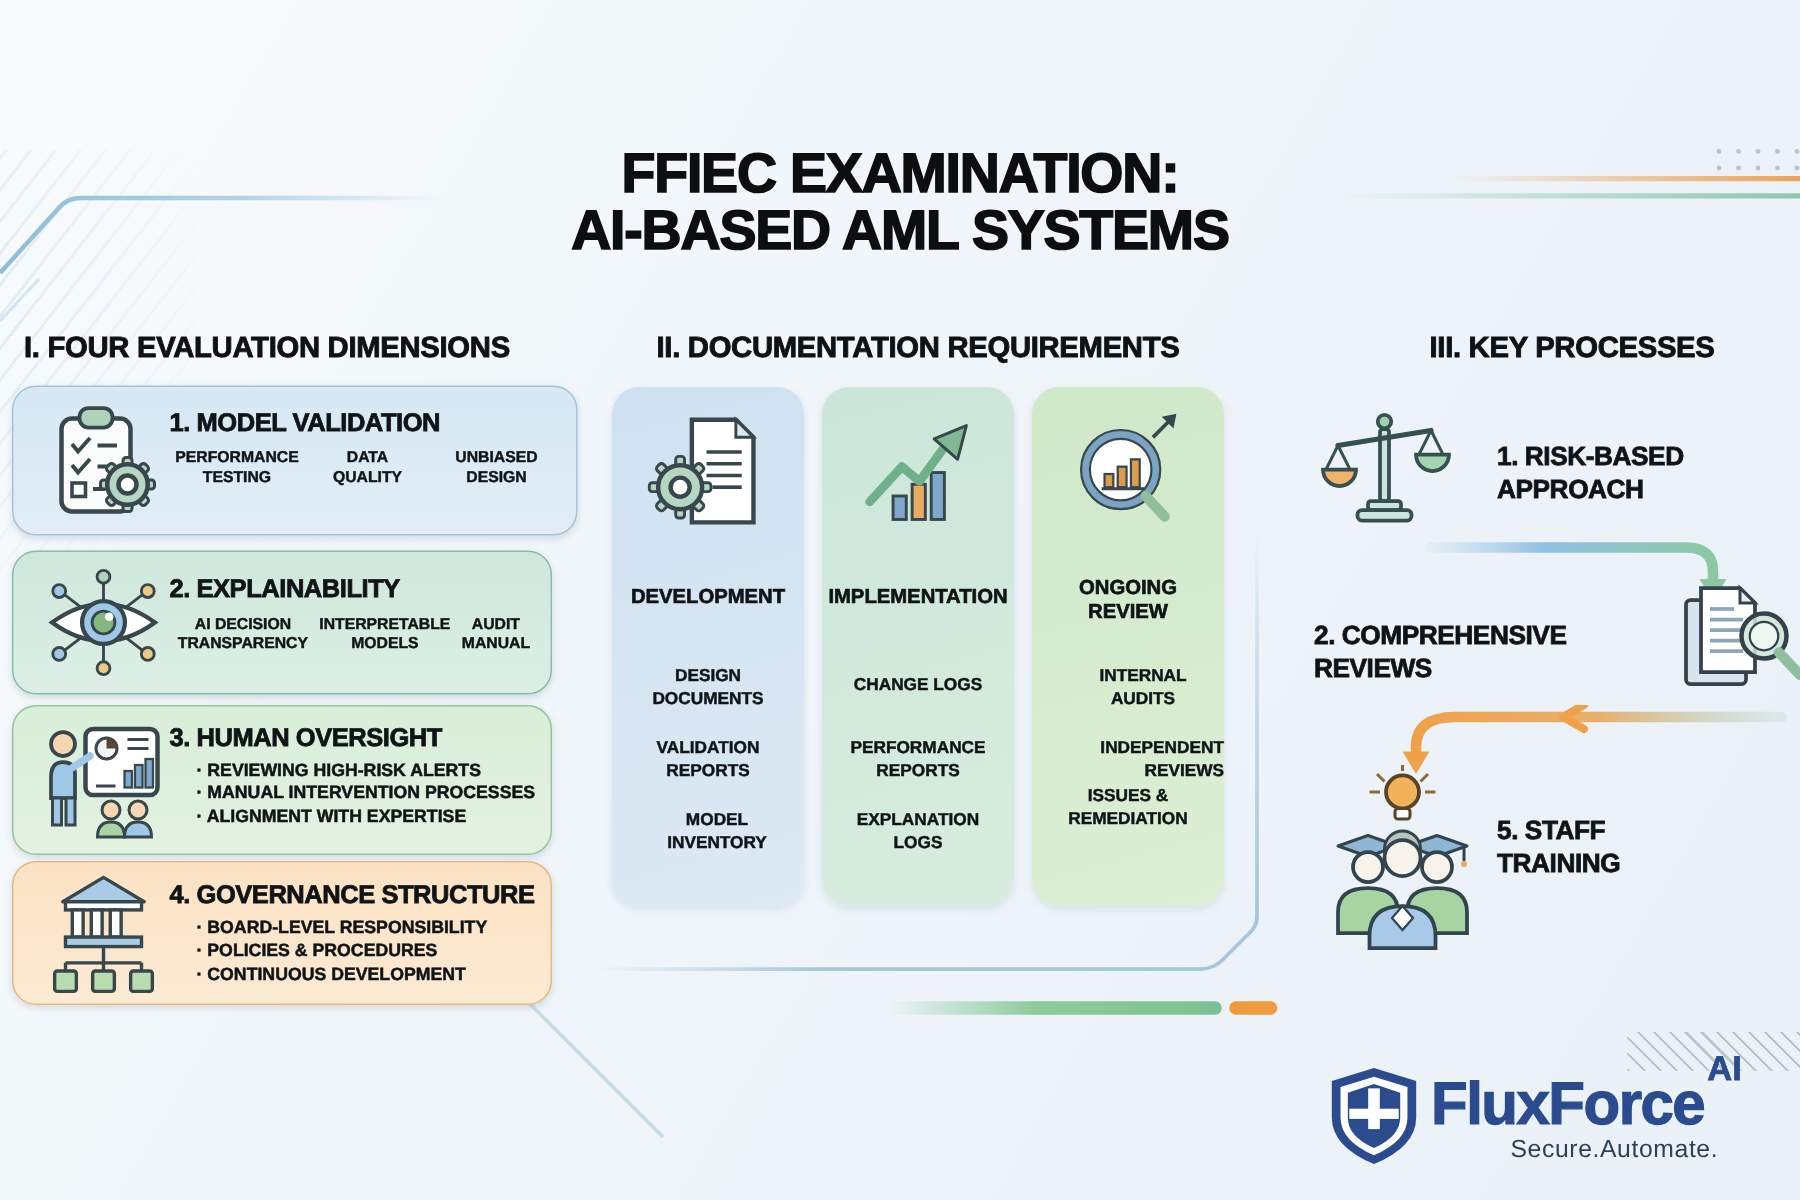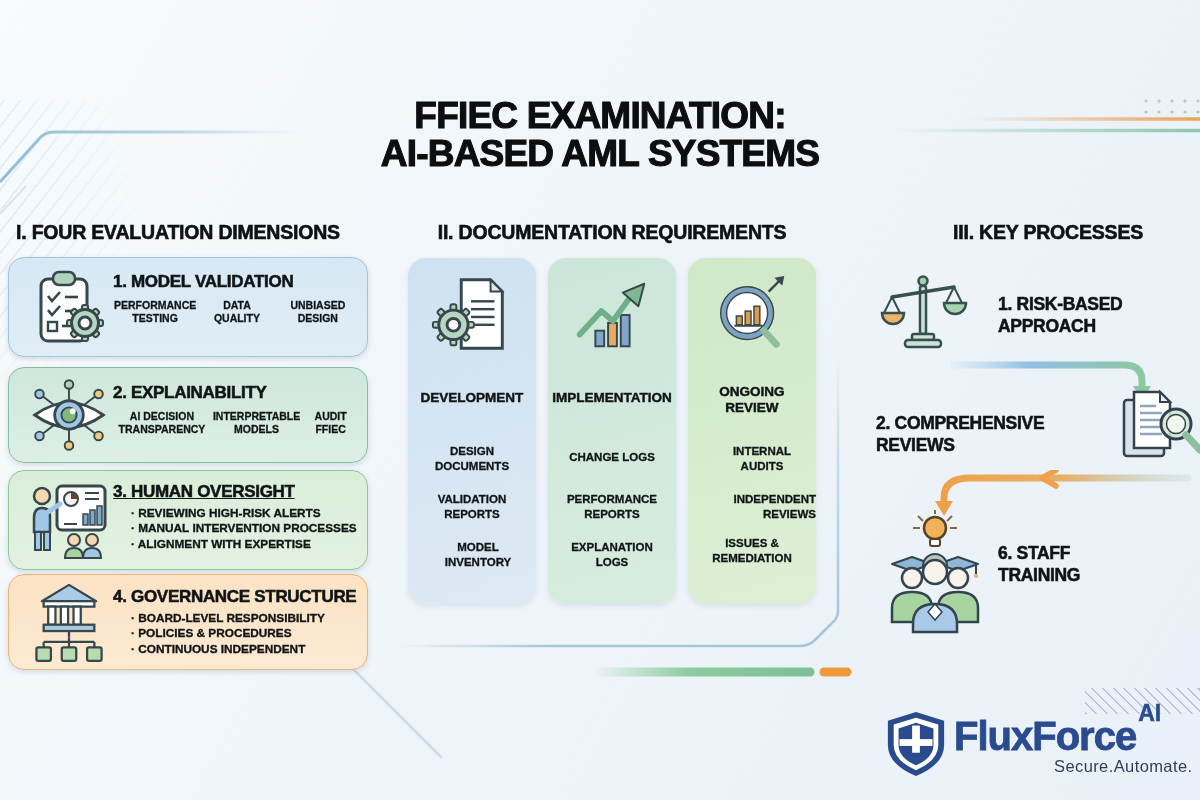--- a/index.html
+++ b/index.html
@@ -22,21 +22,21 @@
     display:flex;align-items:center;justify-content:center;}
   .card .content{position:absolute;left:104px;right:8px;top:0;bottom:0;}
   .card-title{font-weight:bold;font-size:17px;letter-spacing:-0.3px;
     -webkit-text-stroke:0.55px #14181a;}
   .mini-row{display:flex;margin-top:7px;}
   .mini{font-weight:bold;font-size:10.5px;line-height:13px;text-align:center;
     white-space:pre-line;-webkit-text-stroke:0.3px #181c1e;}
   .bullets{margin-left:18px;margin-top:4px;}
   .bullet{font-weight:bold;font-size:11.8px;line-height:15.4px;
     -webkit-text-stroke:0.35px #181c1e;}
-  .card1{top:257px;height:98px;background:linear-gradient(180deg,#d7e8f4,#e0edf6);border:1.5px solid #9fc3d8;}
+  .card1{top:257px;height:98px;background:linear-gradient(180deg,#d7e8f4,#e0edf6);border:1.5px solid #9fc3d8;padding-left:17px;}
   .card2{top:367px;height:94px;background:linear-gradient(180deg,#cfe7db,#ddefe5);border:1.5px solid #83bda4;}
   .card3{top:470px;height:98px;background:linear-gradient(180deg,#d9eed9,#e3f1e1);border:1.5px solid #92c494;}
   .card4{top:574px;height:94px;background:linear-gradient(180deg,#fbe2c3,#fcead3);border:1.5px solid #ecb678;}
 
   
   .col{top:258px;width:128px;height:346px;border-radius:18px;box-shadow:0 2px 5px rgba(110,140,165,0.18);}
   .colA{left:408px;background:linear-gradient(165deg,#cfe1f0,#dde9f4);}
   .colB{left:548px;background:linear-gradient(165deg,#cbe6d9,#d8ecdf);}
   .colC{left:688px;background:linear-gradient(165deg,#cfe8c8,#ddefd5);}
   .col .cicon{position:absolute;left:0;right:0;top:14px;display:flex;justify-content:center;}
@@ -46,21 +46,21 @@
     line-height:14.5px;white-space:pre-line;-webkit-text-stroke:0.32px #181c1e;}
 
   
   .step-text{font-weight:bold;font-size:17.5px;line-height:21.5px;letter-spacing:-0.3px;
     white-space:pre-line;-webkit-text-stroke:0.55px #14181a;}
 
   
   .brand{left:954px;top:714px;font-weight:bold;font-size:40px;letter-spacing:-1px;color:#2b4b8f;
     -webkit-text-stroke:0.8px #2b4b8f;}
   .brand sup{font-size:23px;letter-spacing:0;position:relative;top:-15px;left:2px;-webkit-text-stroke:0.5px #2b4b8f;}
-  .tagline{left:1007px;top:757px;font-size:16.5px;letter-spacing:0.4px;color:#2e3f5a;margin-left:47px;}
+  .tagline{left:1007px;top:757px;font-size:16.5px;letter-spacing:0.4px;color:#2e3f5a;}
 
   
   .hatch-tl{left:-30px;top:100px;width:240px;height:280px;
     background:repeating-linear-gradient(128deg,rgba(170,193,206,0.30) 0 2px,transparent 2px 13px);
     -webkit-mask-image:radial-gradient(240px 300px at 0% 35%,#000,transparent 75%);
     mask-image:radial-gradient(240px 300px at 0% 35%,#000,transparent 75%);}
   .hatch-logo{left:1085px;top:688px;width:118px;height:26px;
     background:repeating-linear-gradient(45deg,rgba(150,162,174,0.55) 0 1.5px,transparent 1.5px 7.5px);}
 </style>
 </head>
@@ -209,21 +209,21 @@
       </svg>
     </div>
     <div class="content">
       <div class="card-title" style="margin-top:15px;">2. EXPLAINABILITY</div>
       <div class="mini-row">
         <div class="mini" style="width:100px;">AI DECISION
 TRANSPARENCY</div>
         <div class="mini" style="width:88px;margin-left:2px;">INTERPRETABLE
 MODELS</div>
         <div class="mini" style="width:58px;margin-left:2px;">AUDIT
-FFIEC</div>
+MANUAL</div>
       </div>
     </div>
   </div>
 
   <div class="abs card card3">
     <div class="icon-box">
       <svg width="84" height="84" viewBox="0 0 84 84">
         <rect x="30" y="8" width="48" height="44" rx="5" fill="#ffffff" stroke="#37474b" stroke-width="3"></rect>
         <circle cx="44" cy="21" r="7" fill="#f4f4f2" stroke="#37474b" stroke-width="2"></circle>
         <path d="M44 21 L44 14 A7 7 0 0 1 51 21 Z" fill="#5a4632"></path>
@@ -238,21 +238,21 @@
         <path d="M21 34 L33 26" stroke="#9ec7e8" stroke-width="5" stroke-linecap="round"></path>
         <rect x="8" y="54" width="6" height="18" fill="#9ec7e8" stroke="#37474b" stroke-width="2"></rect>
         <rect x="17" y="54" width="6" height="18" fill="#9ec7e8" stroke="#37474b" stroke-width="2"></rect>
         <circle cx="47" cy="62" r="6" fill="#f6d7b2" stroke="#37474b" stroke-width="2"></circle>
         <path d="M38 80 Q38 70 47 70 Q56 70 56 80 Z" fill="#a8d4a2" stroke="#37474b" stroke-width="2"></path>
         <circle cx="65" cy="62" r="6" fill="#f6d7b2" stroke="#37474b" stroke-width="2"></circle>
         <path d="M56 80 Q56 70 65 70 Q74 70 74 80 Z" fill="#9ec7e8" stroke="#37474b" stroke-width="2"></path>
       </svg>
     </div>
     <div class="content">
-      <div class="card-title" style="margin-top:11px;text-decoration:underline;">3. HUMAN OVERSIGHT</div>
+      <div class="card-title" style="margin-top:11px;">3. HUMAN OVERSIGHT</div>
       <div class="bullets">
         <div class="bullet">· REVIEWING HIGH-RISK ALERTS</div>
         <div class="bullet">· MANUAL INTERVENTION PROCESSES</div>
         <div class="bullet">· ALIGNMENT WITH EXPERTISE</div>
       </div>
     </div>
   </div>
 
   <div class="abs card card4">
     <div class="icon-box">
@@ -273,21 +273,21 @@
         <rect x="6" y="74" width="16" height="15" rx="2" fill="#b7dcb0" stroke="#37474b" stroke-width="2.5"></rect>
         <rect x="34" y="74" width="16" height="15" rx="2" fill="#b7dcb0" stroke="#37474b" stroke-width="2.5"></rect>
         <rect x="62" y="74" width="16" height="15" rx="2" fill="#b7dcb0" stroke="#37474b" stroke-width="2.5"></rect>
       </svg>
     </div>
     <div class="content">
       <div class="card-title" style="margin-top:12px;">4. GOVERNANCE STRUCTURE</div>
       <div class="bullets">
         <div class="bullet">· BOARD-LEVEL RESPONSIBILITY</div>
         <div class="bullet">· POLICIES &amp; PROCEDURES</div>
-        <div class="bullet">· CONTINUOUS INDEPENDENT</div>
+        <div class="bullet">· CONTINUOUS DEVELOPMENT</div>
       </div>
     </div>
   </div>
 
   <div class="abs sec-h" style="left:417px;top:221px;width:390px;text-align:center;">II. DOCUMENTATION REQUIREMENTS</div>
 
   <div class="abs col colA">
     <div class="cicon">
       <svg width="88" height="88" viewBox="0 0 90 90">
         <path d="M34 8 h30 l12 12 v58 h-42 z" fill="#ffffff" stroke="#37474b" stroke-width="3"></path>
@@ -369,21 +369,21 @@
         <path d="M62 20 L76 6" stroke="#37474b" stroke-width="2.5"></path>
         <polygon points="78,4 68,6 76,14" fill="#37474b"></polygon>
       </svg>
     </div>
     <div class="col-h" style="top:126px;">ONGOING
 REVIEW</div>
     <div class="col-item" style="top:186px;margin-left:20px;">INTERNAL
 AUDITS</div>
     <div class="col-item" style="top:234px;text-align:right;">INDEPENDENT
 REVIEWS</div>
-    <div class="col-item" style="top:278px;">ISSUES &amp;
+    <div class="col-item" style="top:266px;">ISSUES &amp;
 REMEDIATION</div>
   </div>
 
   <div class="abs sec-h" style="left:898px;top:221px;width:300px;text-align:center;">III. KEY PROCESSES</div>
 
   <div class="abs" style="left:880px;top:266px;">
     <svg width="88" height="98" viewBox="0 0 88 98">
       <rect x="40" y="20" width="6" height="48" rx="2" fill="#cfe3dd" stroke="#35504e" stroke-width="2.5"></rect>
       <circle cx="43" cy="15" r="4.5" fill="#9fd0ae" stroke="#35504e" stroke-width="2.5"></circle>
       <path d="M12 31 L74 21" stroke="#35504e" stroke-width="3.5" stroke-linecap="round"></path>
@@ -465,21 +465,21 @@
       <line x1="96" y1="55" x2="96" y2="64" stroke="#32444e" stroke-width="2"></line>
       <circle cx="96" cy="66" r="2" fill="#e8ab62"></circle>
       <circle cx="78" cy="68" r="10" fill="#f7f2ea" stroke="#32444e" stroke-width="2.5"></circle>
       <path d="M58 112 V98 Q58 82 78 82 Q98 82 98 98 V112 Z" fill="#a8d4a2" stroke="#32444e" stroke-width="2.5"></path>
       <path d="M43 56 a12 12 0 0 1 24 0 z" fill="#b9c4bb" stroke="#32444e" stroke-width="2"></path>
       <circle cx="55" cy="62" r="12" fill="#f7f2ea" stroke="#32444e" stroke-width="2.5"></circle>
       <path d="M33 122 V114 Q33 94 55 94 Q77 94 77 114 V122 Z" fill="#a9c9e8" stroke="#32444e" stroke-width="2.5"></path>
       <polygon points="55,94 48,102 55,110 62,102" fill="#ffffff" stroke="#32444e" stroke-width="1.5"></polygon>
     </svg>
   </div>
-  <div class="abs step-text" style="left:998px;top:543px;">6. STAFF
+  <div class="abs step-text" style="left:998px;top:543px;">5. STAFF
 TRAINING</div>
 
   <div class="abs" style="left:884px;top:710px;">
     <svg width="64" height="68" viewBox="0 0 66 70">
       <path d="M33 2 L62 11 V36 Q62 56 33 68 Q4 56 4 36 V11 Z" fill="#2b4b8f"></path>
       <path d="M33 8 L56 15 V36 Q56 52 33 62 Q10 52 10 36 V15 Z" fill="#ffffff"></path>
       <path d="M33 13 L51 19 V36 Q51 49 33 57 Q15 49 15 36 V19 Z" fill="#2b4b8f"></path>
       <rect x="16" y="30" width="34" height="7" fill="#ffffff"></rect>
       <rect x="29" y="16" width="8" height="28" fill="#ffffff"></rect>
     </svg>

